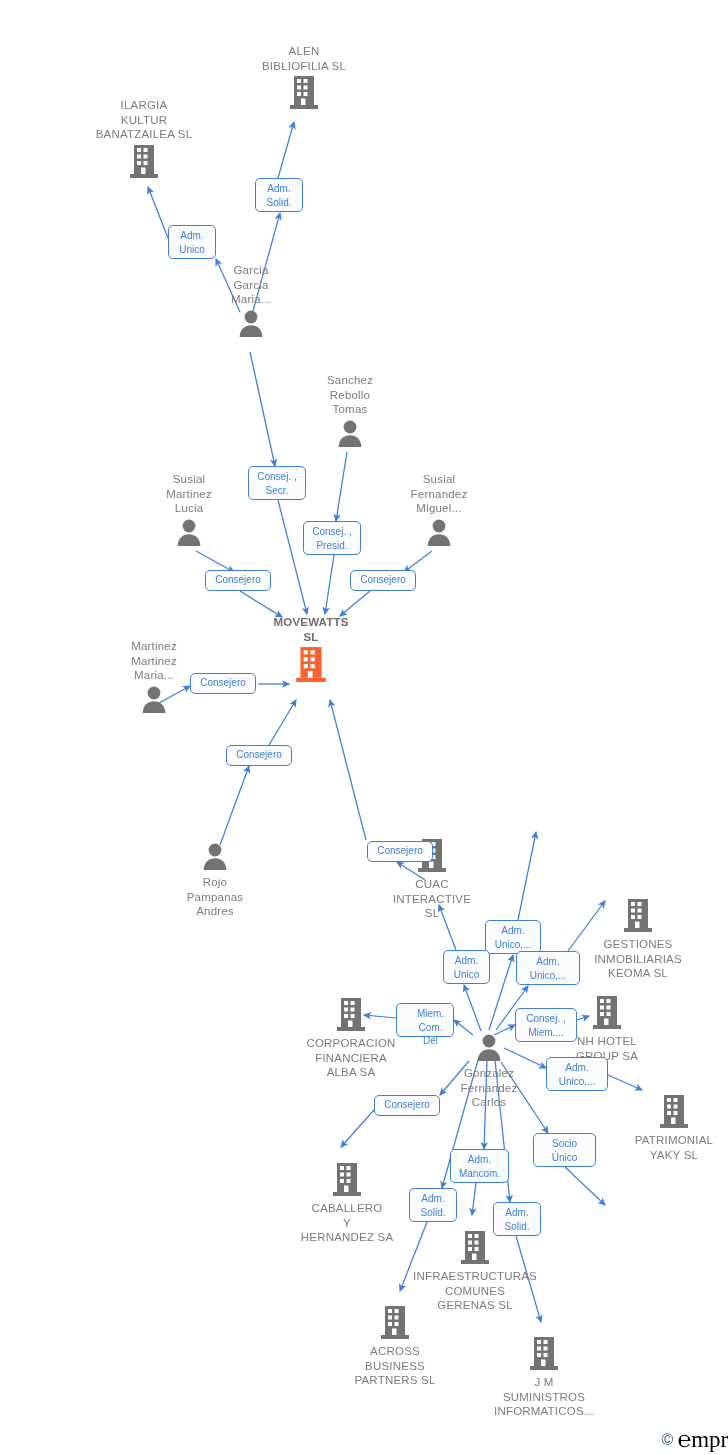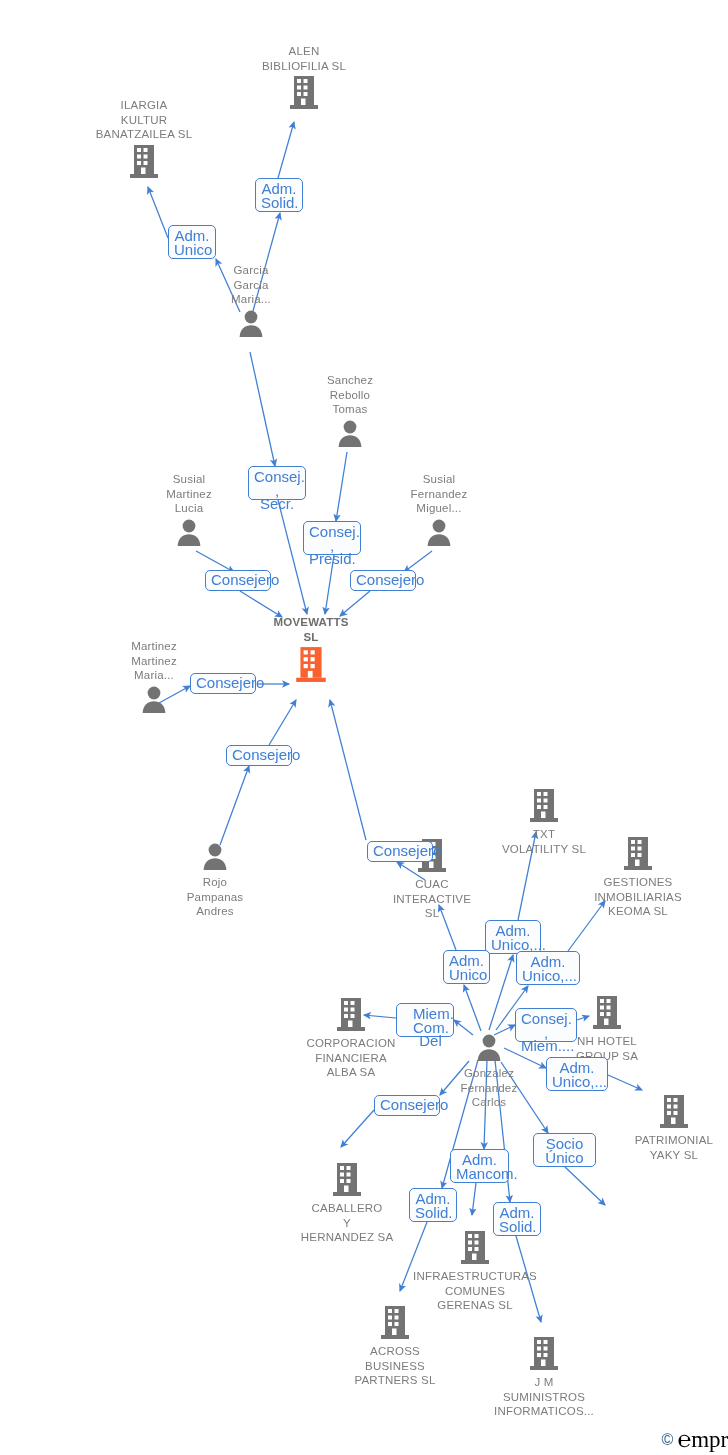--- a/index.html
+++ b/index.html
@@ -6,21 +6,21 @@
   body{font-family:"Liberation Sans","DejaVu Sans",sans-serif;}
   #canvas{position:relative;width:728px;height:1455px;overflow:hidden;background:#fff;margin-left:44px;}
   svg#edges{position:absolute;left:0;top:0;width:728px;height:1455px;}
 
   .node{position:absolute;display:flex;flex-direction:column;align-items:center;width:120px;}
   .node .cap{font-size:11.5px;line-height:14.6px;color:#7c7c7c;text-align:center;letter-spacing:.2px;}
   .node .cap.bold{font-weight:bold;color:#6e6e6e;}
   .node .glyph{margin-top:1px;}
 
   .lbl{position:absolute;border:1.3px solid #3f7fd4;border-radius:5px;background:#fbfcfe;
-       color:#3f7fd4;font-size:15px;line-height:13.5px;text-align:center;
+       color:#3f7fd4;font-size:10px;line-height:13.5px;text-align:center;
        padding:3px 5px;white-space:pre-line;box-sizing:border-box;}
 
   .wm{position:absolute;right:8px;bottom:6px;display:flex;align-items:center;gap:4px;}
   .wm .c{color:#2e5f8a;font-size:16px;line-height:16px;}
   .wm .e{color:#000000;font-size:23px;font-family:"Liberation Serif","DejaVu Serif",serif;line-height:19px;}
 </style>
 </head>
 <body>
 
 <div id="canvas">
@@ -244,42 +244,22 @@
             <rect x="14.5" y="11.5" width="4" height="4"></rect>
             <rect x="8" y="18" width="4" height="4"></rect>
             <rect x="14.5" y="18" width="4" height="4"></rect>
             <rect x="12" y="24.5" width="4.5" height="6.5"></rect>
           </g>
         </svg>
     </div>
     <div class="cap">CUAC<br>INTERACTIVE<br>SL</div>
   </div>
 
-  <div class="node" style="left:440px;top:786px;">
-    <div class="glyph">
-      <svg width="30" height="36" viewBox="0 0 30 36">
-          <g fill="#737373">
-            <rect x="5" y="2" width="20" height="29"></rect>
-            <rect x="1" y="31" width="28" height="4"></rect>
-          </g>
-          <g fill="#ffffff">
-            <rect x="8" y="5" width="4" height="4"></rect>
-            <rect x="14.5" y="5" width="4" height="4"></rect>
-            <rect x="8" y="11.5" width="4" height="4"></rect>
-            <rect x="14.5" y="11.5" width="4" height="4"></rect>
-            <rect x="8" y="18" width="4" height="4"></rect>
-            <rect x="14.5" y="18" width="4" height="4"></rect>
-            <rect x="12" y="24.5" width="4.5" height="6.5"></rect>
-          </g>
-        </svg>
-    </div>
-    <div class="cap">TXT<br>VOLATILITY  SL</div>
-  </div>
-
-  <div class="node" style="left:534px;top:834px;">
+
+  <div class="node" style="left:534px;top:896px;">
     <div class="glyph">
       <svg width="30" height="36" viewBox="0 0 30 36">
           <g fill="#737373">
             <rect x="5" y="2" width="20" height="29"></rect>
             <rect x="1" y="31" width="28" height="4"></rect>
           </g>
           <g fill="#ffffff">
             <rect x="8" y="5" width="4" height="4"></rect>
             <rect x="14.5" y="5" width="4" height="4"></rect>
             <rect x="8" y="11.5" width="4" height="4"></rect>

